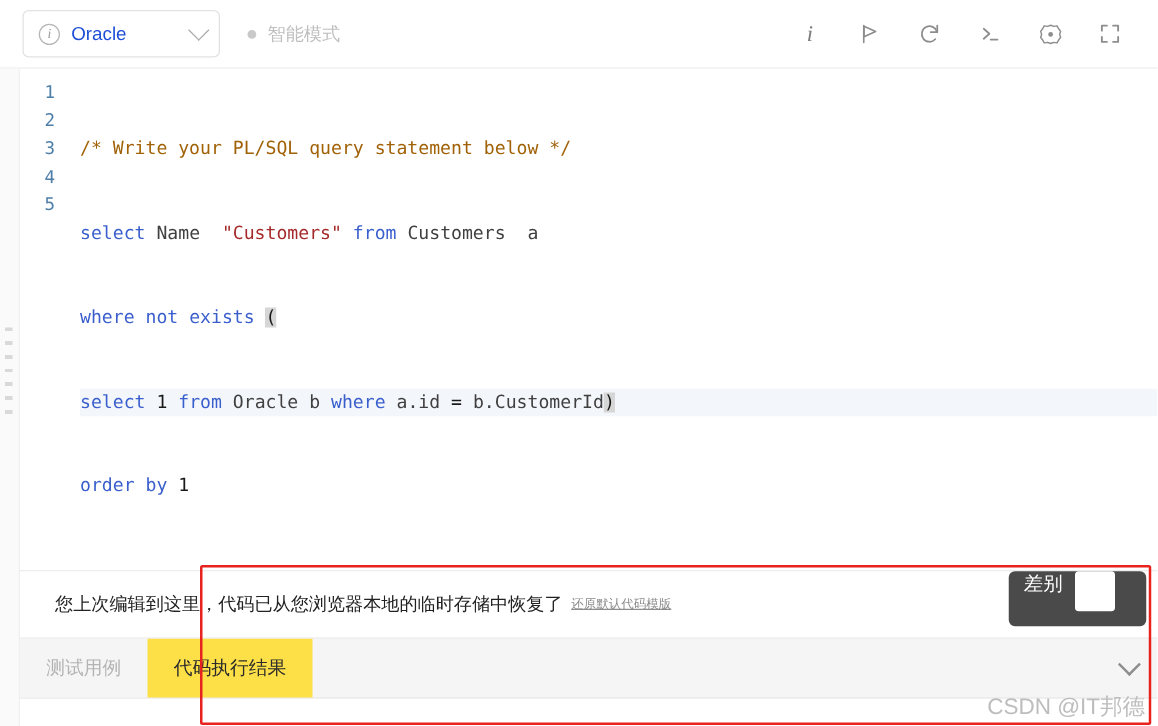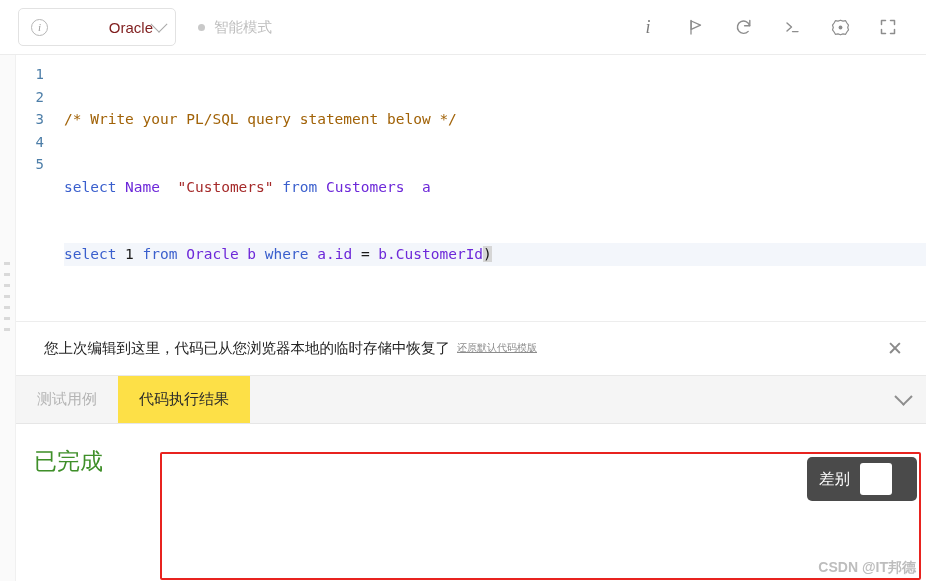--- a/index.html
+++ b/index.html
@@ -47,23 +47,22 @@
     font-size: 11px;
     font-family: "Liberation Serif", serif;
     font-style: italic;
     display: flex; align-items: center; justify-content: center;
     flex: 0 0 auto;
     line-height: 1;
   }
   .db-label {
     margin-left: 9px;
     font-size: 15px;
-    color: #7f1d1d;
+    color: #1d4ed8;
     flex: 1 1 auto;
-    text-align: right;
   }
   .chev {
     width: 11px; height: 11px;
     border-right: 1.6px solid #a9a9a9;
     border-bottom: 1.6px solid #a9a9a9;
     transform: rotate(45deg) translate(-2px,-2px);
     flex: 0 0 auto;
   }
   .mode-wrap {
     display: flex;
@@ -134,21 +133,21 @@
     padding-left: 14px;
     font-family: "DejaVu Sans Mono", monospace;
     font-size: 14.5px;
     line-height: 22.5px;
     white-space: pre;
     color: #222;
   }
   .c-comment { color: #a16207; }
   .c-kw      { color: #3a5fcd; }
   .c-str     { color: #a52a2a; }
-  .c-id      { color: #6d28d9; margin-top: 11px; }
+  .c-id      { color: #404040; margin-top: 11px; }
   .c-num     { color: #1a1a1a; }
   .c-op      { color: #1a1a1a; }
   .sel-line  { background: #f3f6fb; }
   .brk       { background: #d6d6d6; }
 
   
   .notice {
     height: 54px;
     display: flex;
     align-items: center;
@@ -251,21 +250,20 @@
   
   .diff-tip {
     position: absolute;
     left: 807px;
     top: 457px;
     width: 110px;
     height: 44px;
     background: #4a4a4a;
     border-radius: 5px;
     display: flex;
-    align-items: center;
     padding: 0 6px 0 12px;
     box-sizing: border-box;
     z-index: 50;
     cursor: pointer;
   }
   .diff-tip-label {
     color: #fff;
     font-size: 15.5px;
     flex: 0 0 auto;
   }
@@ -275,25 +273,24 @@
     background: #fff;
     border-radius: 3px;
     flex: 0 0 auto;
     cursor: pointer;
   }
   
   .watermark {
     position: absolute;
     right: 10px;
     bottom: 4px;
-    font-size: 14px;
+    font-size: 18px;
     color: #bdbdbd;
     z-index: 60;
     white-space: nowrap;
-    font-weight: bold;
   }
   
   .vhandle {
     position: absolute;
     left: 4px;
     top: 262px;
     width: 6px;
     height: 70px;
     background-image: repeating-linear-gradient(to bottom, #d9d9d9 0px, #d9d9d9 3px, transparent 3px, transparent 11px);
     z-index: 5;
@@ -380,21 +377,23 @@
       <div>1</div>
       <div>2</div>
       <div>3</div>
       <div>4</div>
       <div>5</div>
     </div>
 
     <div class="codecol">
       <div><span class="c-comment">/* Write your PL/SQL query statement below */</span></div>
       <div><span class="c-kw">select</span><span class="c-id"> Name  </span><span class="c-str">"Customers"</span><span class="c-kw"> from</span><span class="c-id"> Customers  a</span></div>
+      <div><span class="c-kw">where</span><span class="c-id"> </span><span class="c-kw">not</span><span class="c-id"> </span><span class="c-kw">exists</span><span class="c-id"> </span><span class="brk c-op">(</span></div>
       <div class="sel-line"><span class="c-kw">select</span><span class="c-num"> 1 </span><span class="c-kw">from</span><span class="c-id"> Oracle b </span><span class="c-kw">where</span><span class="c-id"> a.id </span><span class="c-op">= </span><span class="c-id">b.CustomerId</span><span class="brk c-op">)</span></div>
+      <div><span class="c-kw">order by</span><span class="c-num"> 1</span></div>
     </div>
   </div>
 </div>
 
 <div class="notice">
   <span class="notice-text">您上次编辑到这里，代码已从您浏览器本地的临时存储中恢复了</span>
   <span class="notice-link">还原默认代码模版</span>
   <span class="notice-x">✕</span>
 </div>
 

